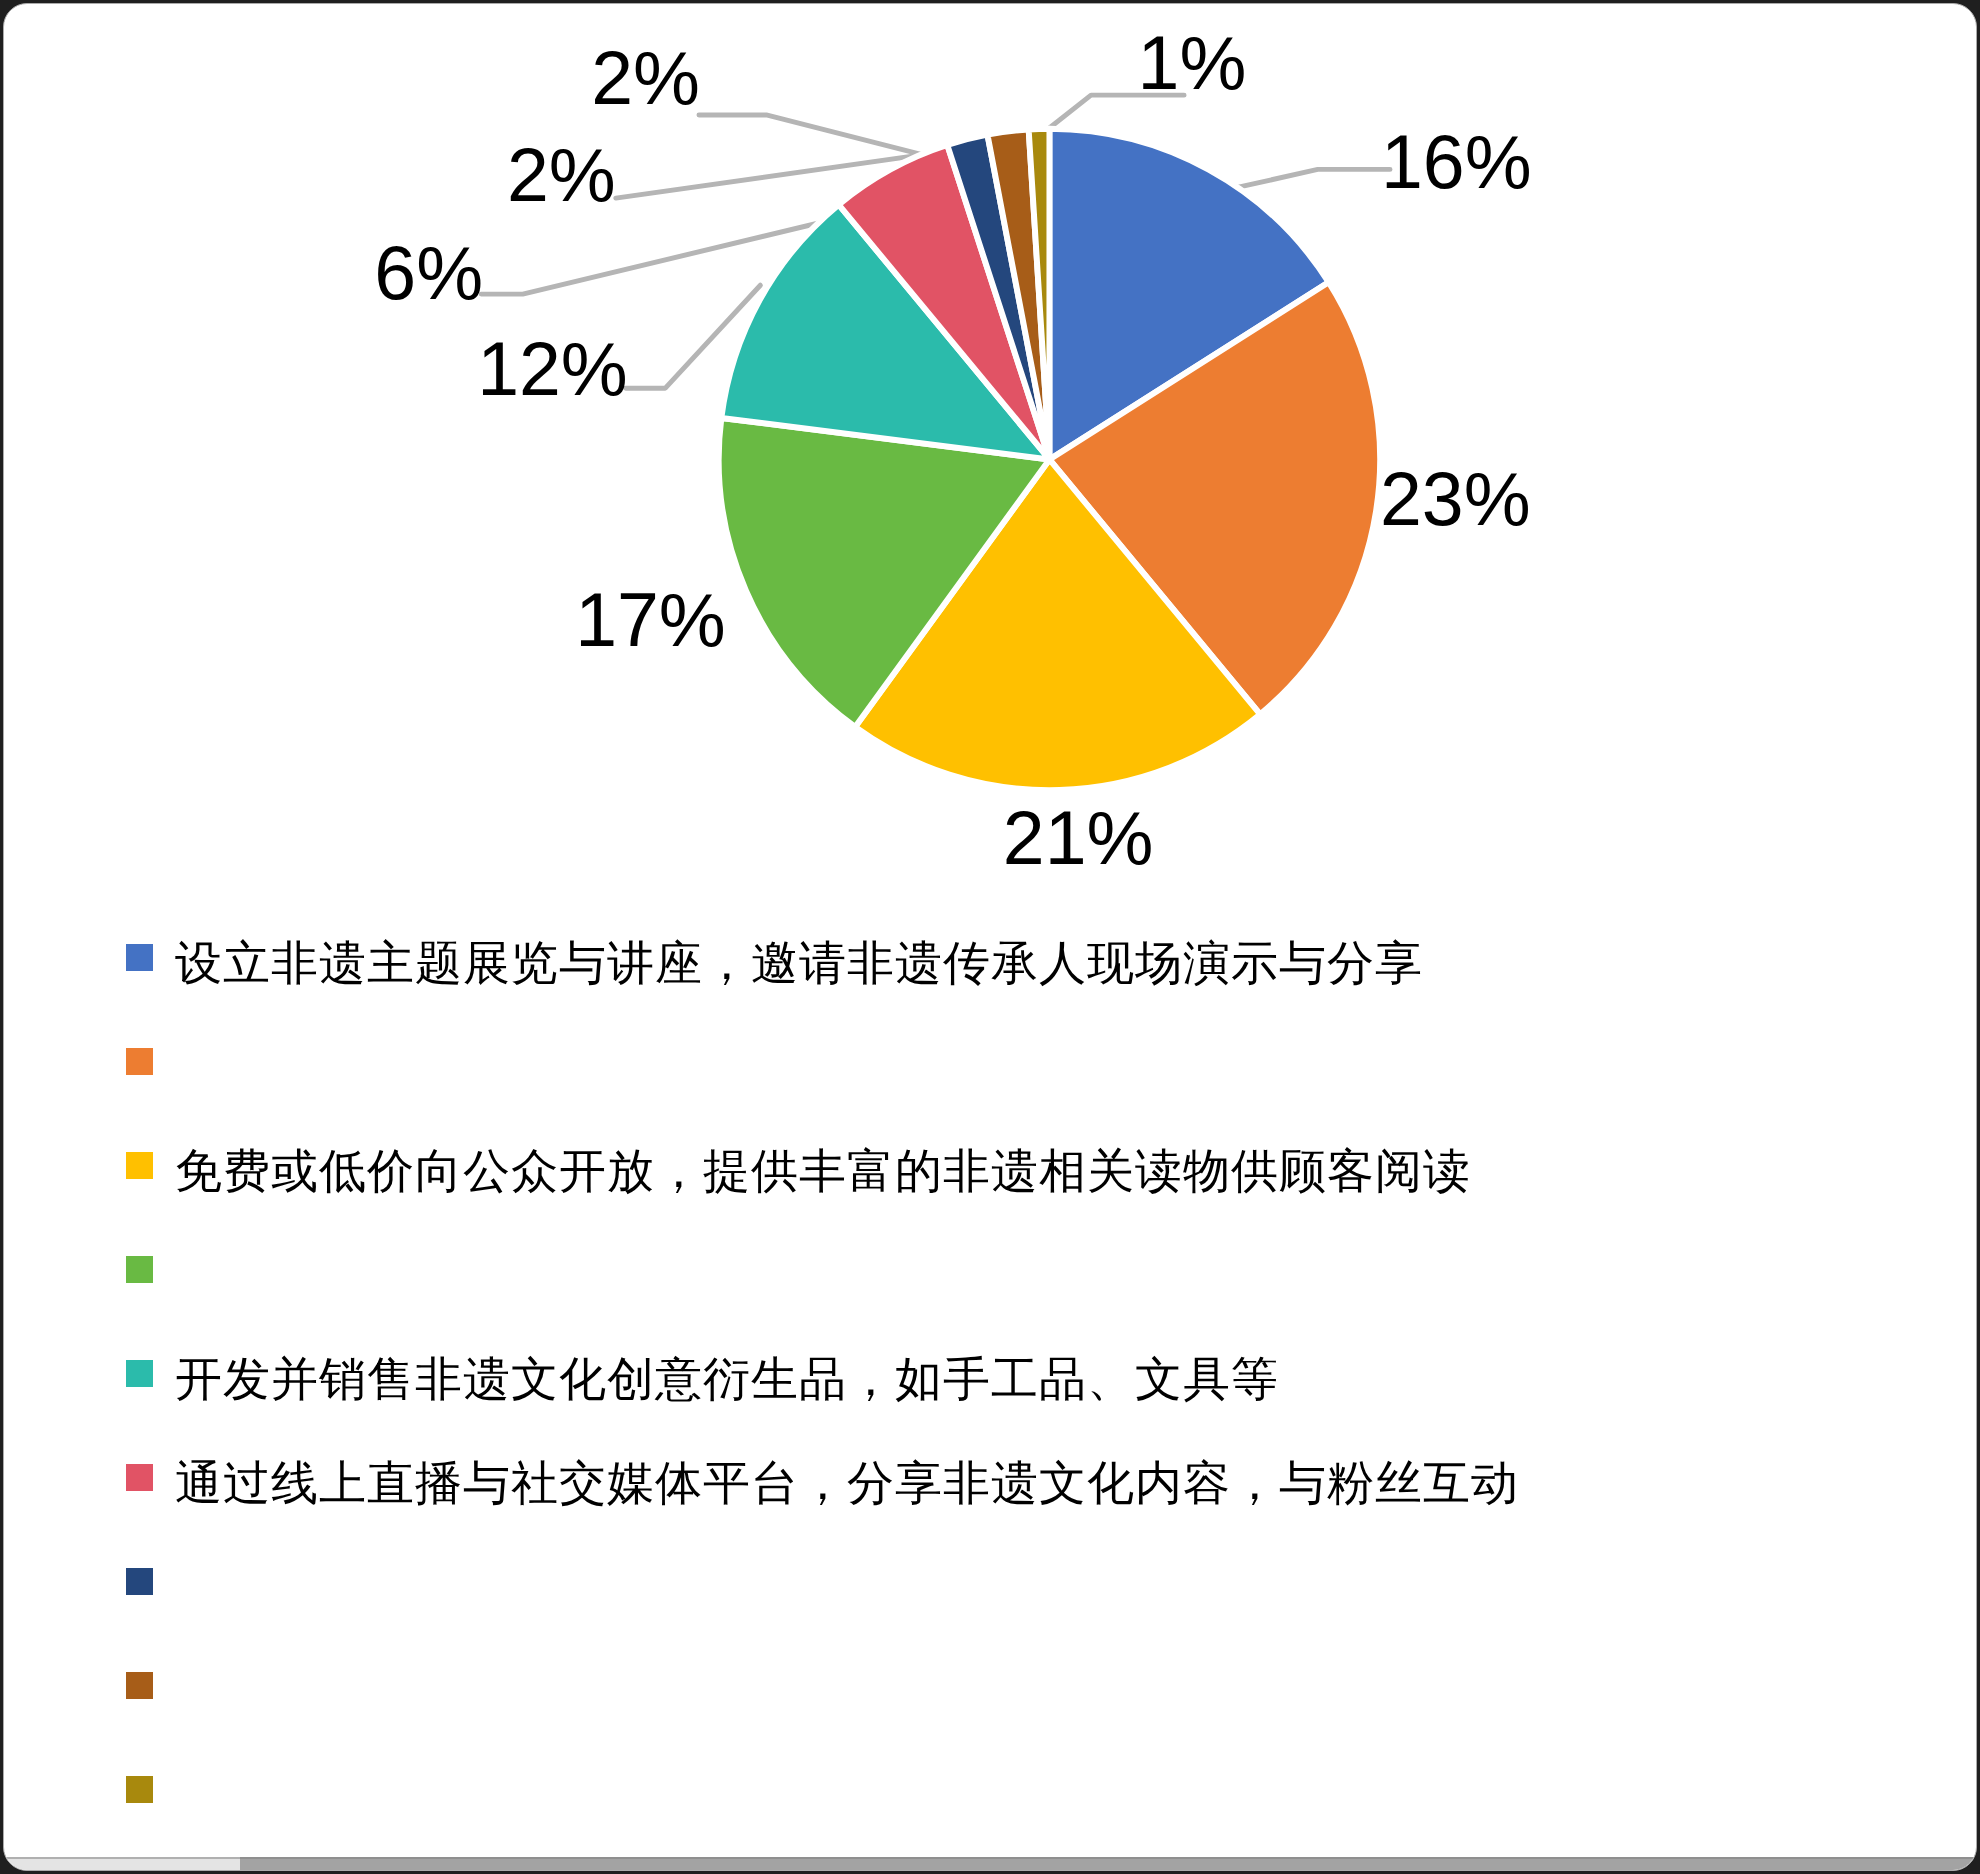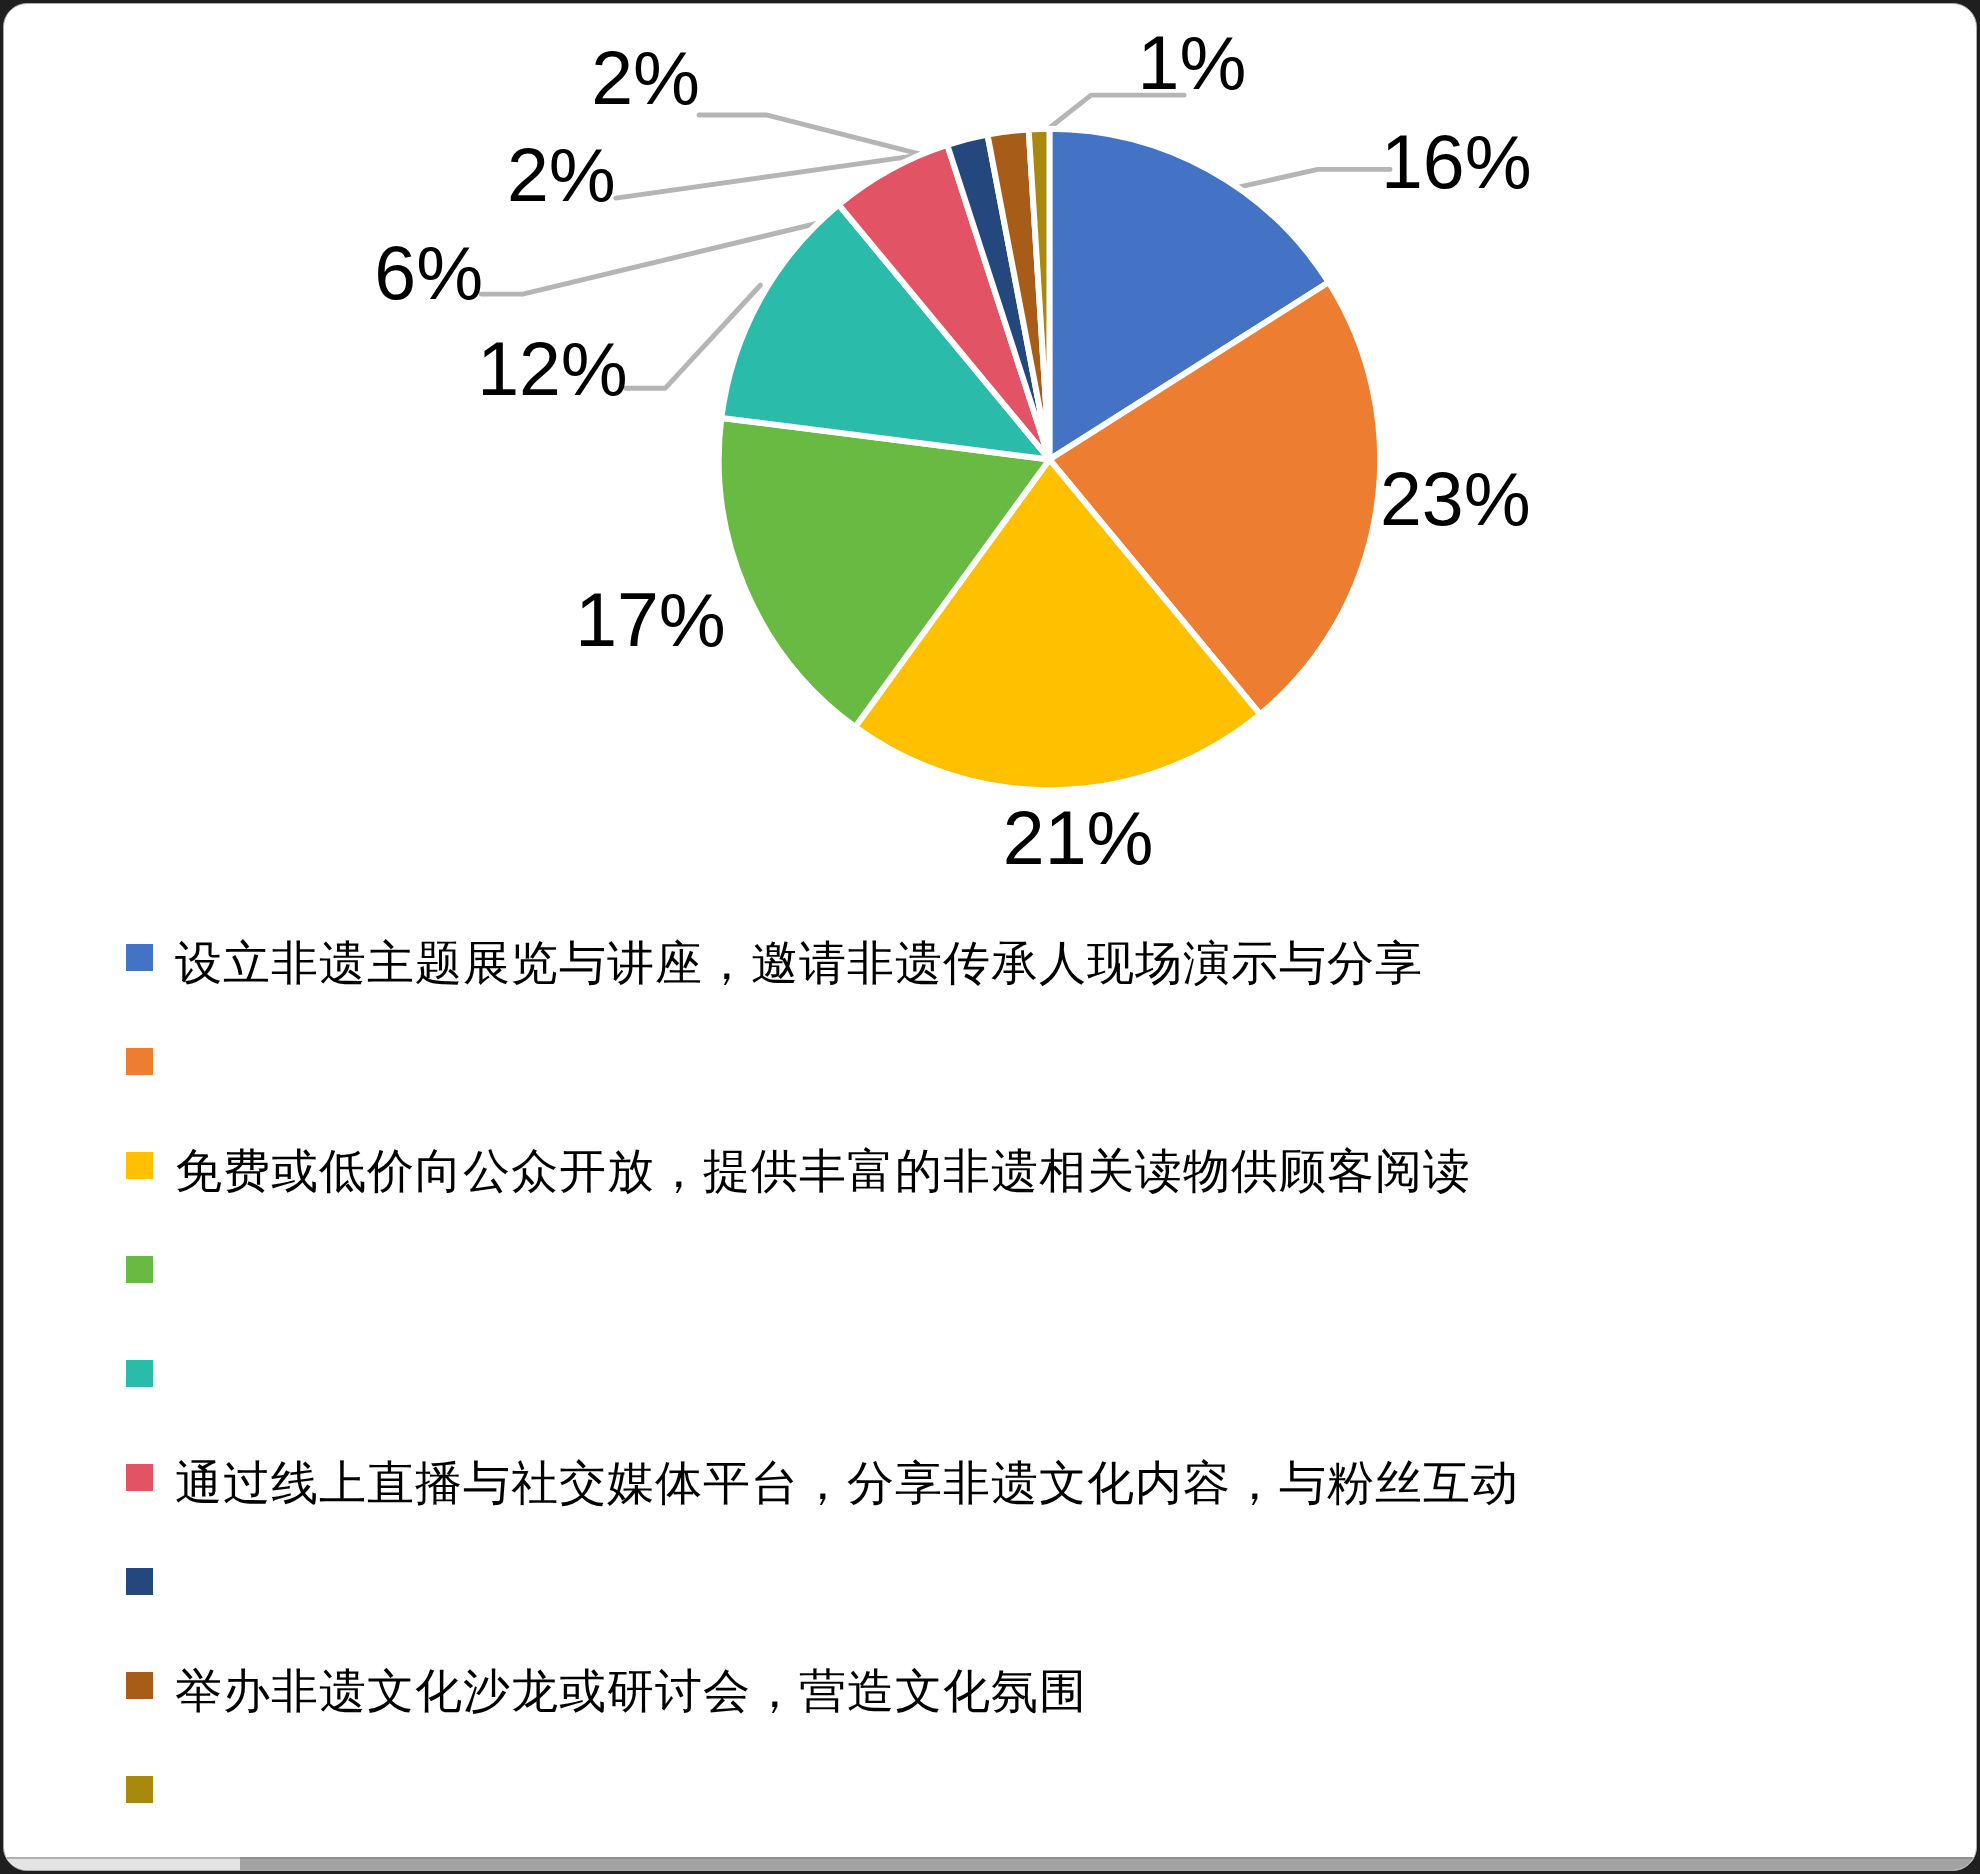--- a/index.html
+++ b/index.html
@@ -69,31 +69,31 @@
         </div>
         <div class="legend-item">
           <span class="legend-swatch" style="background: rgb(255, 192, 0);"></span>
           <span class="legend-label">免费或低价向公众开放，提供丰富的非遗相关读物供顾客阅读</span>
         </div>
         <div class="legend-item">
           <span class="legend-swatch" style="background: rgb(105, 186, 67);"></span>
         </div>
         <div class="legend-item">
           <span class="legend-swatch" style="background: rgb(43, 187, 171);"></span>
+          <span class="legend-label">开发并销售非遗文化创意衍生品，如手工品、文具等</span>
         </div>
         <div class="legend-item">
           <span class="legend-swatch" style="background: rgb(225, 83, 101);"></span>
           <span class="legend-label">通过线上直播与社交媒体平台，分享非遗文化内容，与粉丝互动</span>
         </div>
         <div class="legend-item">
           <span class="legend-swatch" style="background: rgb(36, 71, 125);"></span>
         </div>
         <div class="legend-item">
           <span class="legend-swatch" style="background: rgb(167, 93, 24);"></span>
-          <span class="legend-label">举办非遗文化沙龙或研讨会，营造文化氛围</span>
         </div>
         <div class="legend-item">
           <span class="legend-swatch" style="background: rgb(168, 137, 13);"></span>
         </div>
       </div>
 
     <div class="bottom-edge">
       <div class="seg-left"></div>
       <div class="seg-right"></div>
     </div>

